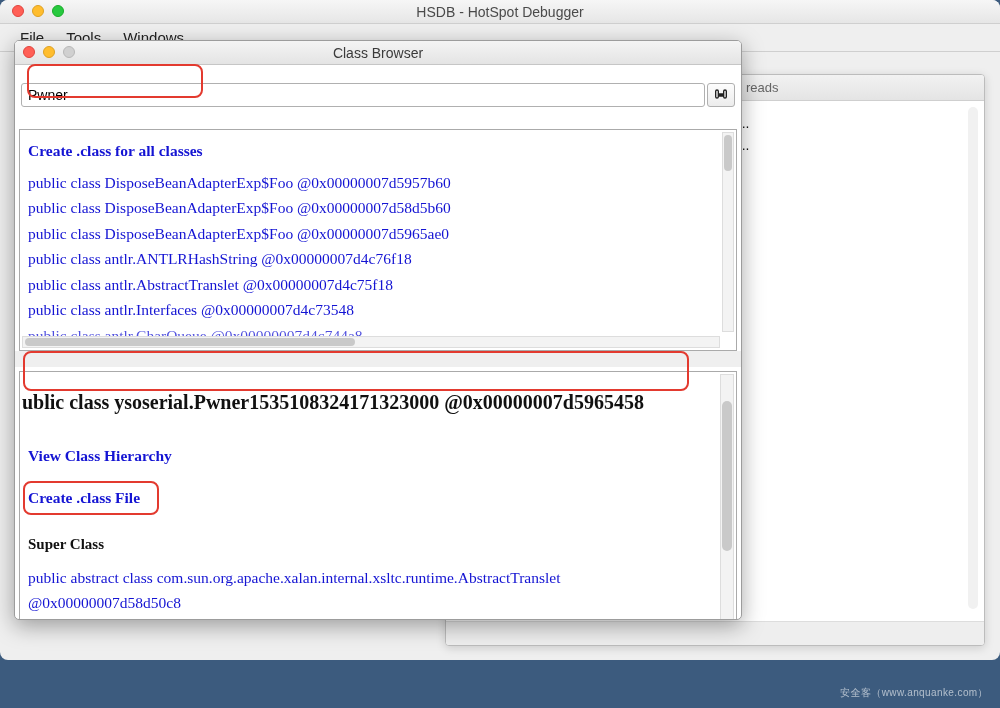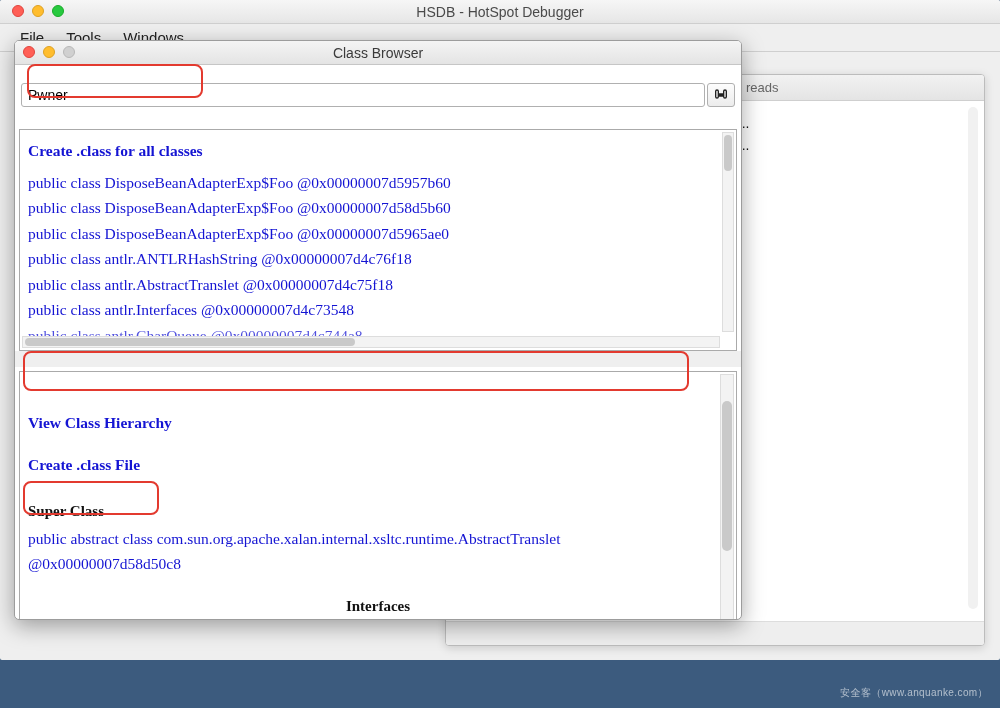--- a/index.html
+++ b/index.html
@@ -13,21 +13,21 @@
     position: relative;
     overflow: hidden;
   }
 
   
   .outer-window {
     position: absolute;
     left: 0; top: 0;
     width: 1000px; height: 660px;
     background: #efefef;
-    border-radius: 2px;
+    border-radius: 8px;
     overflow: hidden;
   }
   .outer-titlebar {
     height: 24px;
     background: linear-gradient(#f6f6f6, #e6e6e6);
     border-bottom: 1px solid #cfcfcf;
     position: relative;
   }
   .traffic {
     position: absolute; left: 12px; top: 5px;
@@ -329,26 +329,27 @@
         </div>
       <div class="hscroll">
           <div class="hscroll-thumb"></div>
         </div>
     </div>
 
     <div class="cb-mid-gap"></div>
 
     <div class="cb-pane cb-bottom-pane">
       <div class="cb-content" style="padding-top:14px;">
+        <div class="class-heading">ublic class ysoserial.Pwner1535108324171323000 @0x00000007d5965458</div>
         <div style="height:24px"></div>
         <div><a class="lnk bold">View Class Hierarchy</a></div>
         <div style="height:16px"></div>
         <div><a class="lnk bold">Create .class File</a></div>
         <div class="section-label" style="margin-top:22px;">Super Class</div>
-        <div style="margin-top:2px; max-width:650px;"><a class="lnk" style="white-space:normal">public abstract class com.sun.org.apache.xalan.internal.xsltc.runtime.AbstractTranslet @0x00000007d58d50c8</a></div>
+        <div style="margin-top:8px; max-width:650px;"><a class="lnk" style="white-space:normal">public abstract class com.sun.org.apache.xalan.internal.xsltc.runtime.AbstractTranslet @0x00000007d58d50c8</a></div>
         <div class="section-label" style="margin-top:17px;text-align:center;">Interfaces</div>
       </div>
       <div class="vscroll2">
           <div class="vscroll2-thumb"></div>
         </div>
     </div>
 
     <div class="red-highlight" style="left:8px; top:310px; width:666px; height:40px;"></div>
     <div class="red-highlight" style="left:8px; top:440px; width:136px; height:34px;"></div>
   </div>

